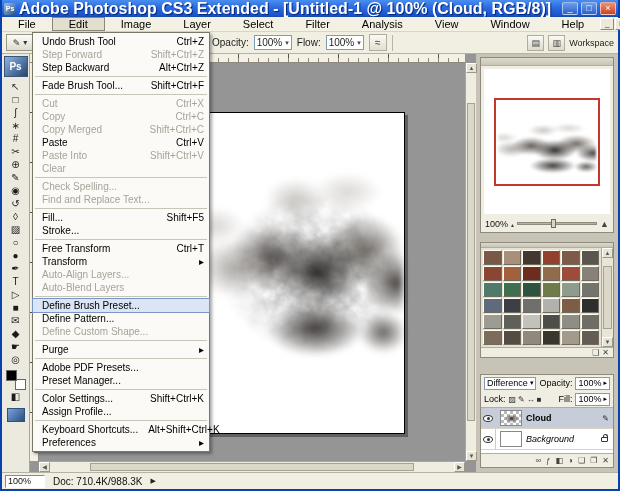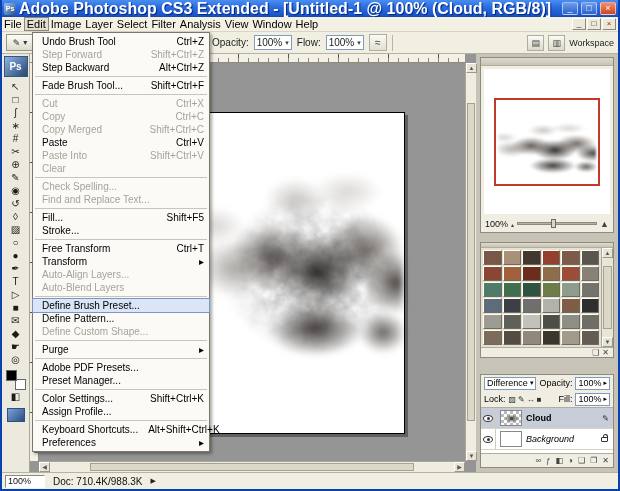--- a/index.html
+++ b/index.html
@@ -10,21 +10,21 @@
   .titlebar { height:17px; flex:0 0 17px; display:flex; align-items:center; gap:3px; padding:0 2px;
     background:linear-gradient(180deg,#4a8ef0 0%,#2a6ae0 45%,#1b54c8 90%,#1448ad 100%); color:#fff; }
   .app-icon { width:12px; height:12px; border-radius:2px; background:linear-gradient(135deg,#9cc0ee,#27507e); color:#fff; font-size:7px; font-weight:bold; display:flex; align-items:center; justify-content:center; flex:0 0 12px; }
   .title-text { font-size:16px; font-weight:bold; text-shadow:1px 1px 1px #00257a; white-space:nowrap; overflow:hidden; flex:1; }
   .win-btn { width:16px; height:13px; border-radius:2px; border:1px solid rgba(255,255,255,.55); font-size:9px; line-height:10px; text-align:center; color:#fff;
     background:linear-gradient(#6f9ceb,#2b63c9); flex:0 0 16px; }
   .win-btn.close { background:linear-gradient(#ef9070,#cc4422); }
 
   
   .menubar { height:15px; flex:0 0 15px; background:#f3f1e4; border-bottom:1px solid #d9d5c6; display:flex; align-items:stretch; font-size:11px; }
-  .menu-item { padding:0 2px; line-height:15px; color:#000; }
+  .menu-item { padding:0 16px; line-height:15px; color:#000; }
   .menu-item.active { background:#e2dfce; border:1px solid #8a867a; line-height:13px; }
   .doc-controls { margin-left:auto; display:flex; align-items:center; gap:1px; padding-right:2px; }
   .mini-btn { width:14px; height:12px; background:#ece9d8; border:1px solid; border-color:#fff #888 #888 #fff; font-size:8px; line-height:10px; text-align:center; color:#222; }
   .mini-btn.close-doc { color:#a02010; }
 
   
   .optionsbar { height:22px; flex:0 0 22px; background:#f1efe2; border-bottom:1px solid #b6b2a4; display:flex; align-items:center; font-size:10px; color:#222; padding:0 4px; gap:5px; }
   .tool-preset { width:28px; height:17px; border:1px solid #9a968a; background:linear-gradient(#fdfdf8,#dedbce); display:flex; align-items:center; justify-content:center; gap:1px; font-size:9px; }
   .dropbtn::after { content:"▾"; font-size:8px; color:#333; margin-left:2px; }
   .valbox { height:15px; border:1px solid #7f9db9; background:#fff; display:flex; align-items:center; padding:0 2px; font-size:10px; }

